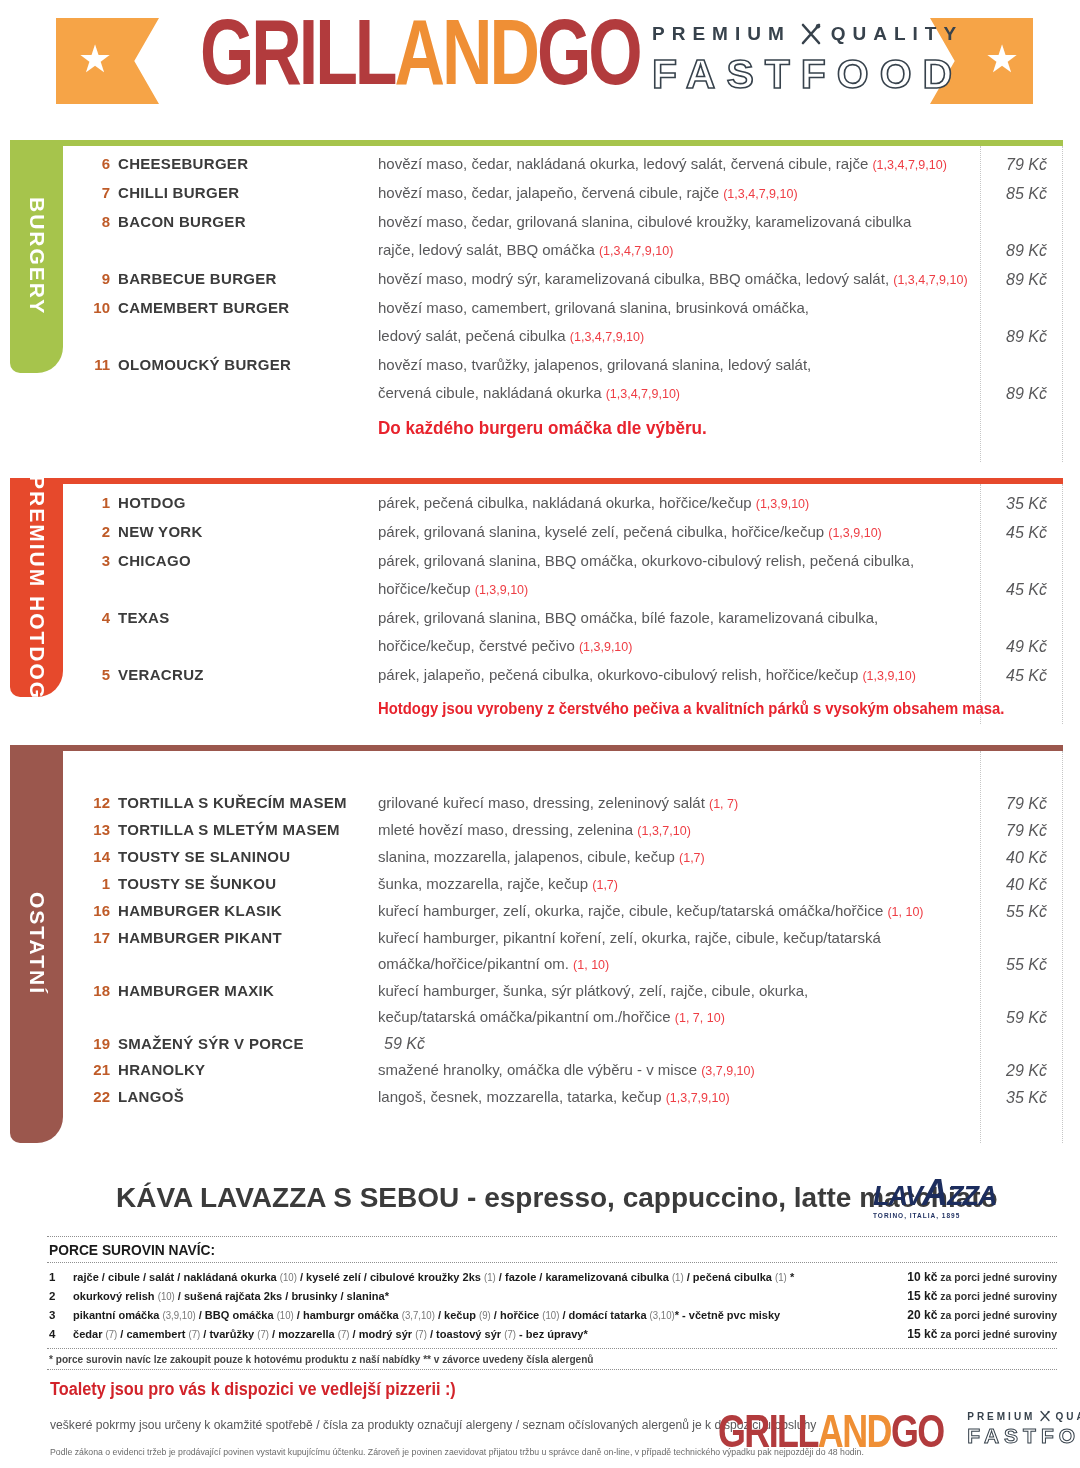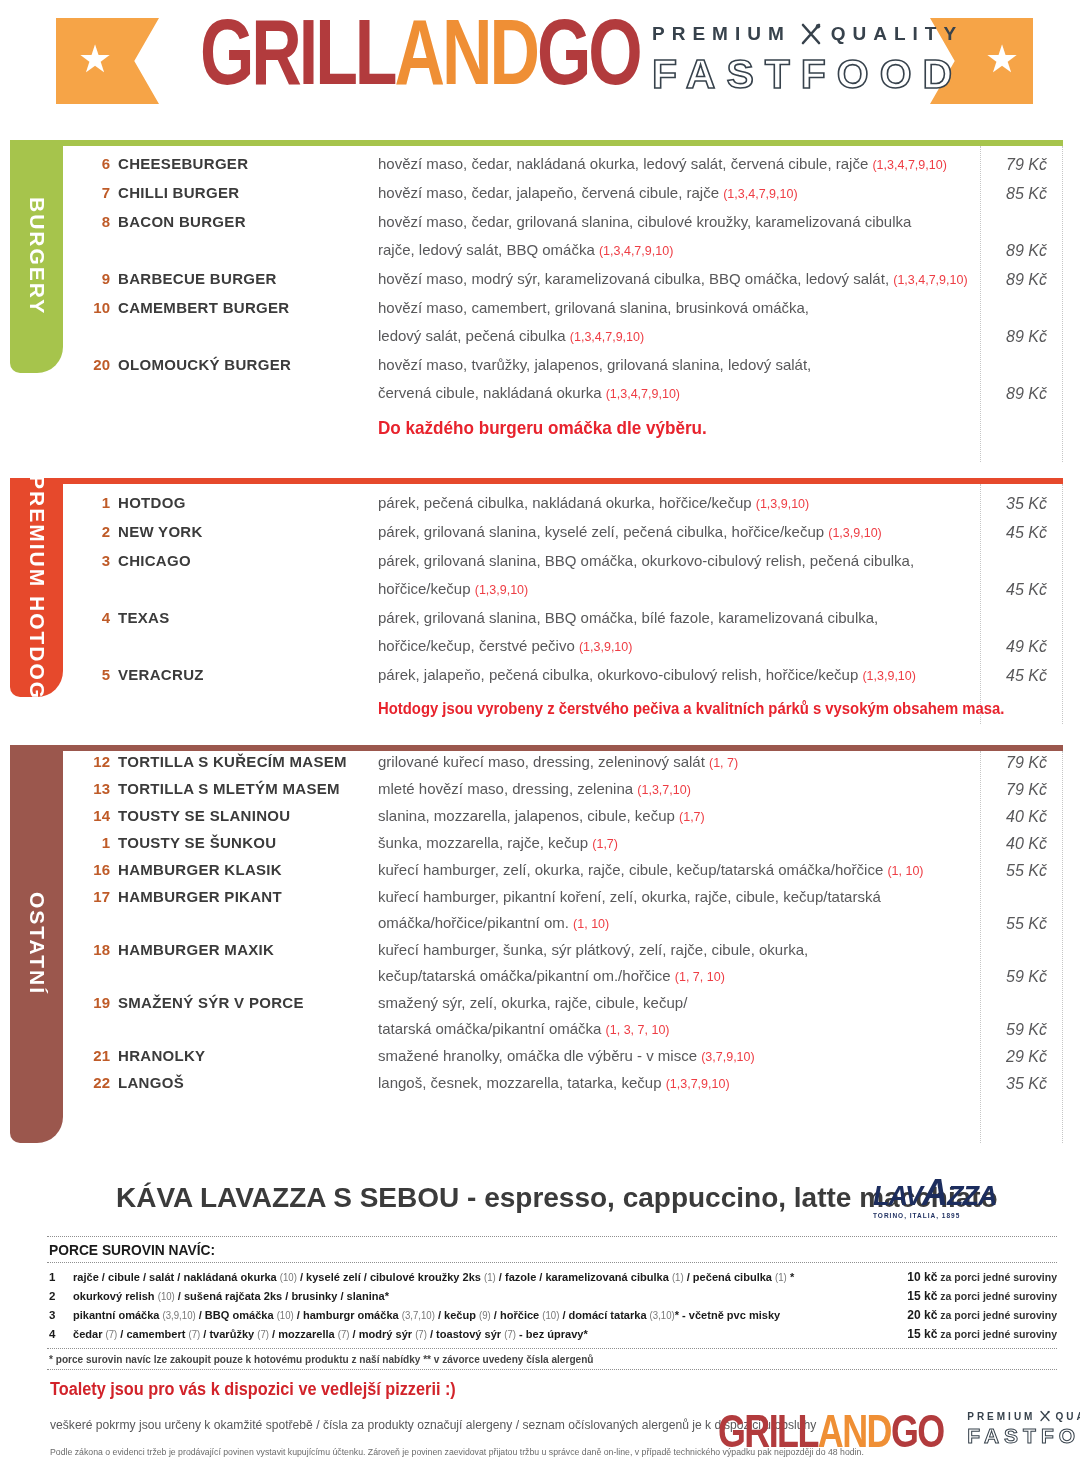--- a/index.html
+++ b/index.html
@@ -34,21 +34,21 @@
   .sec-line{position:absolute;left:0;right:0;top:0;height:6px;background:var(--c);}
   .tab{position:absolute;left:0;top:0;width:53px;background:var(--c);border-radius:0 0 26px 10px;
        display:flex;align-items:center;justify-content:center;}
   .tab span{writing-mode:vertical-rl;color:#fff;font-weight:bold;font-size:21px;letter-spacing:2px;white-space:nowrap;}
   [data-section="0"]{top:140px;height:322px;} [data-section="0"] .tab{height:233px;}
   [data-section="1"]{top:478px;height:246px;} [data-section="1"] .tab{height:219px;}
   [data-section="2"]{top:745px;height:398px;--lh:26px;} [data-section="2"] .tab{height:398px;}
   .rows{position:relative;margin-left:78px;padding-top:10px;}
   [data-section="0"] .rows{padding-top:10px;}
   [data-section="1"] .rows{padding-top:11px;}
-  [data-section="2"] .rows{padding-top:4px;}
+  [data-section="2"] .rows{padding-top:4px;margin-top:41px;}
   .row{display:flex;align-items:flex-start;}
   .cell-name{width:280px;flex:none;display:flex;line-height:var(--lh);}
   .num{width:30px;flex:none;text-align:right;font-weight:bold;color:#bf5b28;font-size:15px;padding-right:8px;box-sizing:border-box;}
   .iname{font-weight:bold;color:#3b3b3b;font-size:15px;letter-spacing:.3px;white-space:nowrap;}
   .cell-desc{flex:1;padding-left:10px;line-height:var(--lh);font-size:15px;color:#58585a;min-width:0;}
   .dline{white-space:nowrap;}
   .allerg{color:#ee3d44;font-size:12.5px;}
   .cell-price{width:73px;flex:none;align-self:flex-end;text-align:center;font-size:16px;color:#58585a;line-height:var(--lh);font-style:italic;}
   .note{margin-left:290px;color:#e8232d;font-weight:bold;font-size:19px;line-height:28px;margin-top:6px;
         transform:scaleX(.9);transform-origin:left;white-space:nowrap;}
@@ -166,21 +166,21 @@
             <span class="iname">CAMEMBERT BURGER</span>
           </div>
           <div class="cell-desc">
             <div class="dline">hovězí maso, camembert, grilovaná slanina, brusinková omáčka, </div>
             <div class="dline">ledový salát, pečená cibulka <span class="allerg">(1,3,4,7,9,10)</span></div>
           </div>
           <div class="cell-price">89 Kč</div>
         </div>
         <div class="row">
           <div class="cell-name">
-            <span class="num">20</span>
+            <span class="num">11</span>
             <span class="iname">OLOMOUCKÝ BURGER</span>
           </div>
           <div class="cell-desc">
             <div class="dline">hovězí maso, tvarůžky, jalapenos, grilovaná slanina, ledový salát, </div>
             <div class="dline">červená cibule, nakládaná okurka <span class="allerg">(1,3,4,7,9,10)</span></div>
           </div>
           <div class="cell-price">89 Kč</div>
         </div>
         <div class="note">Do každého burgeru omáčka dle výběru.</div>
       </div>
@@ -323,24 +323,20 @@
           <div class="cell-desc">
             <div class="dline">kuřecí hamburger, šunka, sýr plátkový, zelí, rajče, cibule, okurka, </div>
             <div class="dline">kečup/tatarská omáčka/pikantní om./hořčice <span class="allerg">(1, 7, 10)</span></div>
           </div>
           <div class="cell-price">59 Kč</div>
         </div>
         <div class="row">
           <div class="cell-name">
             <span class="num">19</span>
             <span class="iname">SMAŽENÝ SÝR V PORCE</span>
-          </div>
-          <div class="cell-desc">
-            <div class="dline">smažený sýr, zelí, okurka, rajče, cibule, kečup/ </div>
-            <div class="dline">tatarská omáčka/pikantní omáčka <span class="allerg">(1, 3, 7, 10)</span></div>
           </div>
           <div class="cell-price">59 Kč</div>
         </div>
         <div class="row">
           <div class="cell-name">
             <span class="num">21</span>
             <span class="iname">HRANOLKY</span>
           </div>
           <div class="cell-desc">
             <div class="dline">smažené hranolky, omáčka dle výběru - v misce <span class="allerg">(3,7,9,10)</span></div>

